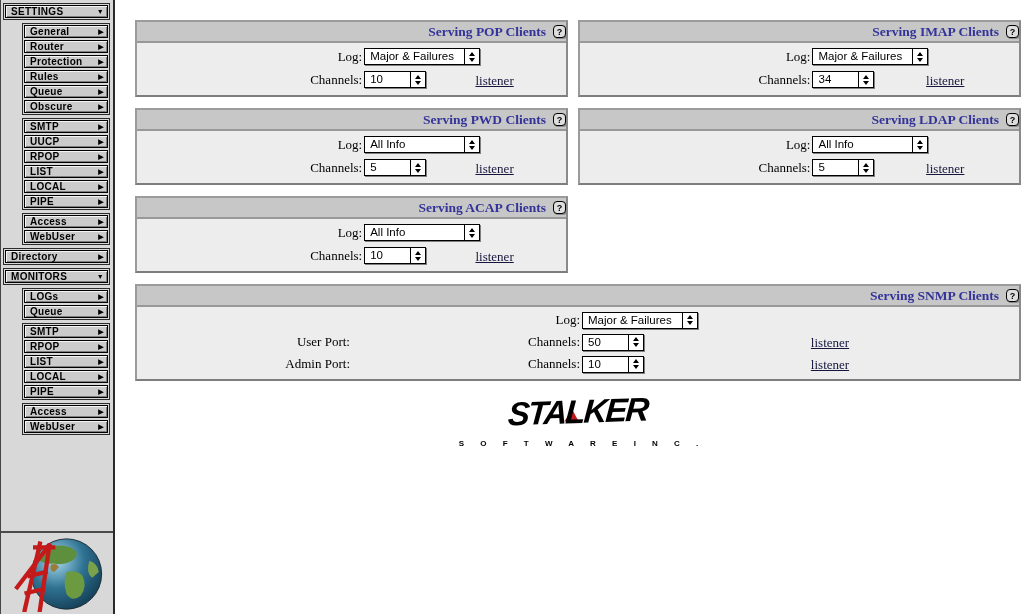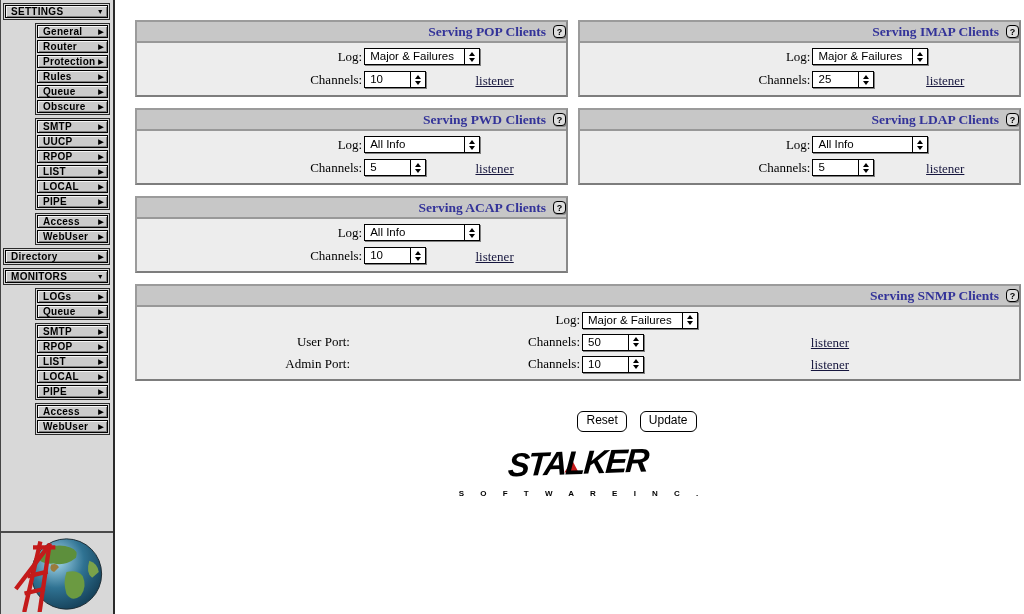--- a/index.html
+++ b/index.html
@@ -19,21 +19,21 @@
     background-size:4px 4px, 4px 4px;
     background-position:0 0, 2px 2px;
     border-left:1px solid #444;
     border-right:2px solid #2a2a2a;
   }
   .menu { padding:3px 2px 0 1px; display:flex; flex-direction:column; }
   .sb-box {
     border:1px solid #2b2b2b; margin:0 1px 3px 1px; padding:1px;
     display:flex; flex-direction:column; gap:2px;
   }
-  .sb-box.indent { margin-left:33px; }
+  .sb-box.indent { margin-left:20px; }
   .sb-btn {
     display:flex; align-items:center; height:13px;
     background:#cbcbcb; border:1px solid #000;
     box-shadow: inset 1px 1px 0 #f4f4f4, inset -1px -1px 0 #7e7e7e;
     padding:0 3px 0 5px; cursor:pointer;
     font-family:"Liberation Sans", sans-serif; font-weight:bold;
     font-size:10px; letter-spacing:0.3px; color:#000; white-space:nowrap;
   }
   .sb-btn .arr { margin-left:auto; font-size:7px; line-height:1; transform:translateY(-0.5px); }
 
@@ -322,21 +322,21 @@
           <span class="parrows">
                 <i class="tri-up"></i>
                 <i class="tri-down"></i>
               </span>
         </span>
         <span></span>
       </div>
       <div class="prow">
         <span class="plabel">Channels:</span>
         <span class="popup chan">
-          <span class="ptext">25</span>
+          <span class="ptext">34</span>
           <span class="parrows">
                 <i class="tri-up"></i>
                 <i class="tri-down"></i>
               </span>
         </span>
         <span class="plink-cell"><a class="link">listener</a></span>
       </div>
     </div>
   </section>
 
@@ -471,24 +471,20 @@
           <span class="parrows">
               <i class="tri-up"></i>
               <i class="tri-down"></i>
             </span>
         </span>
         <span class="plink-cell"><a class="link">listener</a></span>
       </div>
     </div>
   </section>
 
-  <div class="actions">
-    <button class="mac-btn">Reset</button>
-    <button class="mac-btn">Update</button>
-  </div>
 
   <div class="stalker">
     <div class="brand">
       <span class="red-tri"></span>
       <span>STALKER</span>
     </div>
     <div class="brand-sub">S O F T W A R E   I N C .</div>
   </div>
 
 </main>

